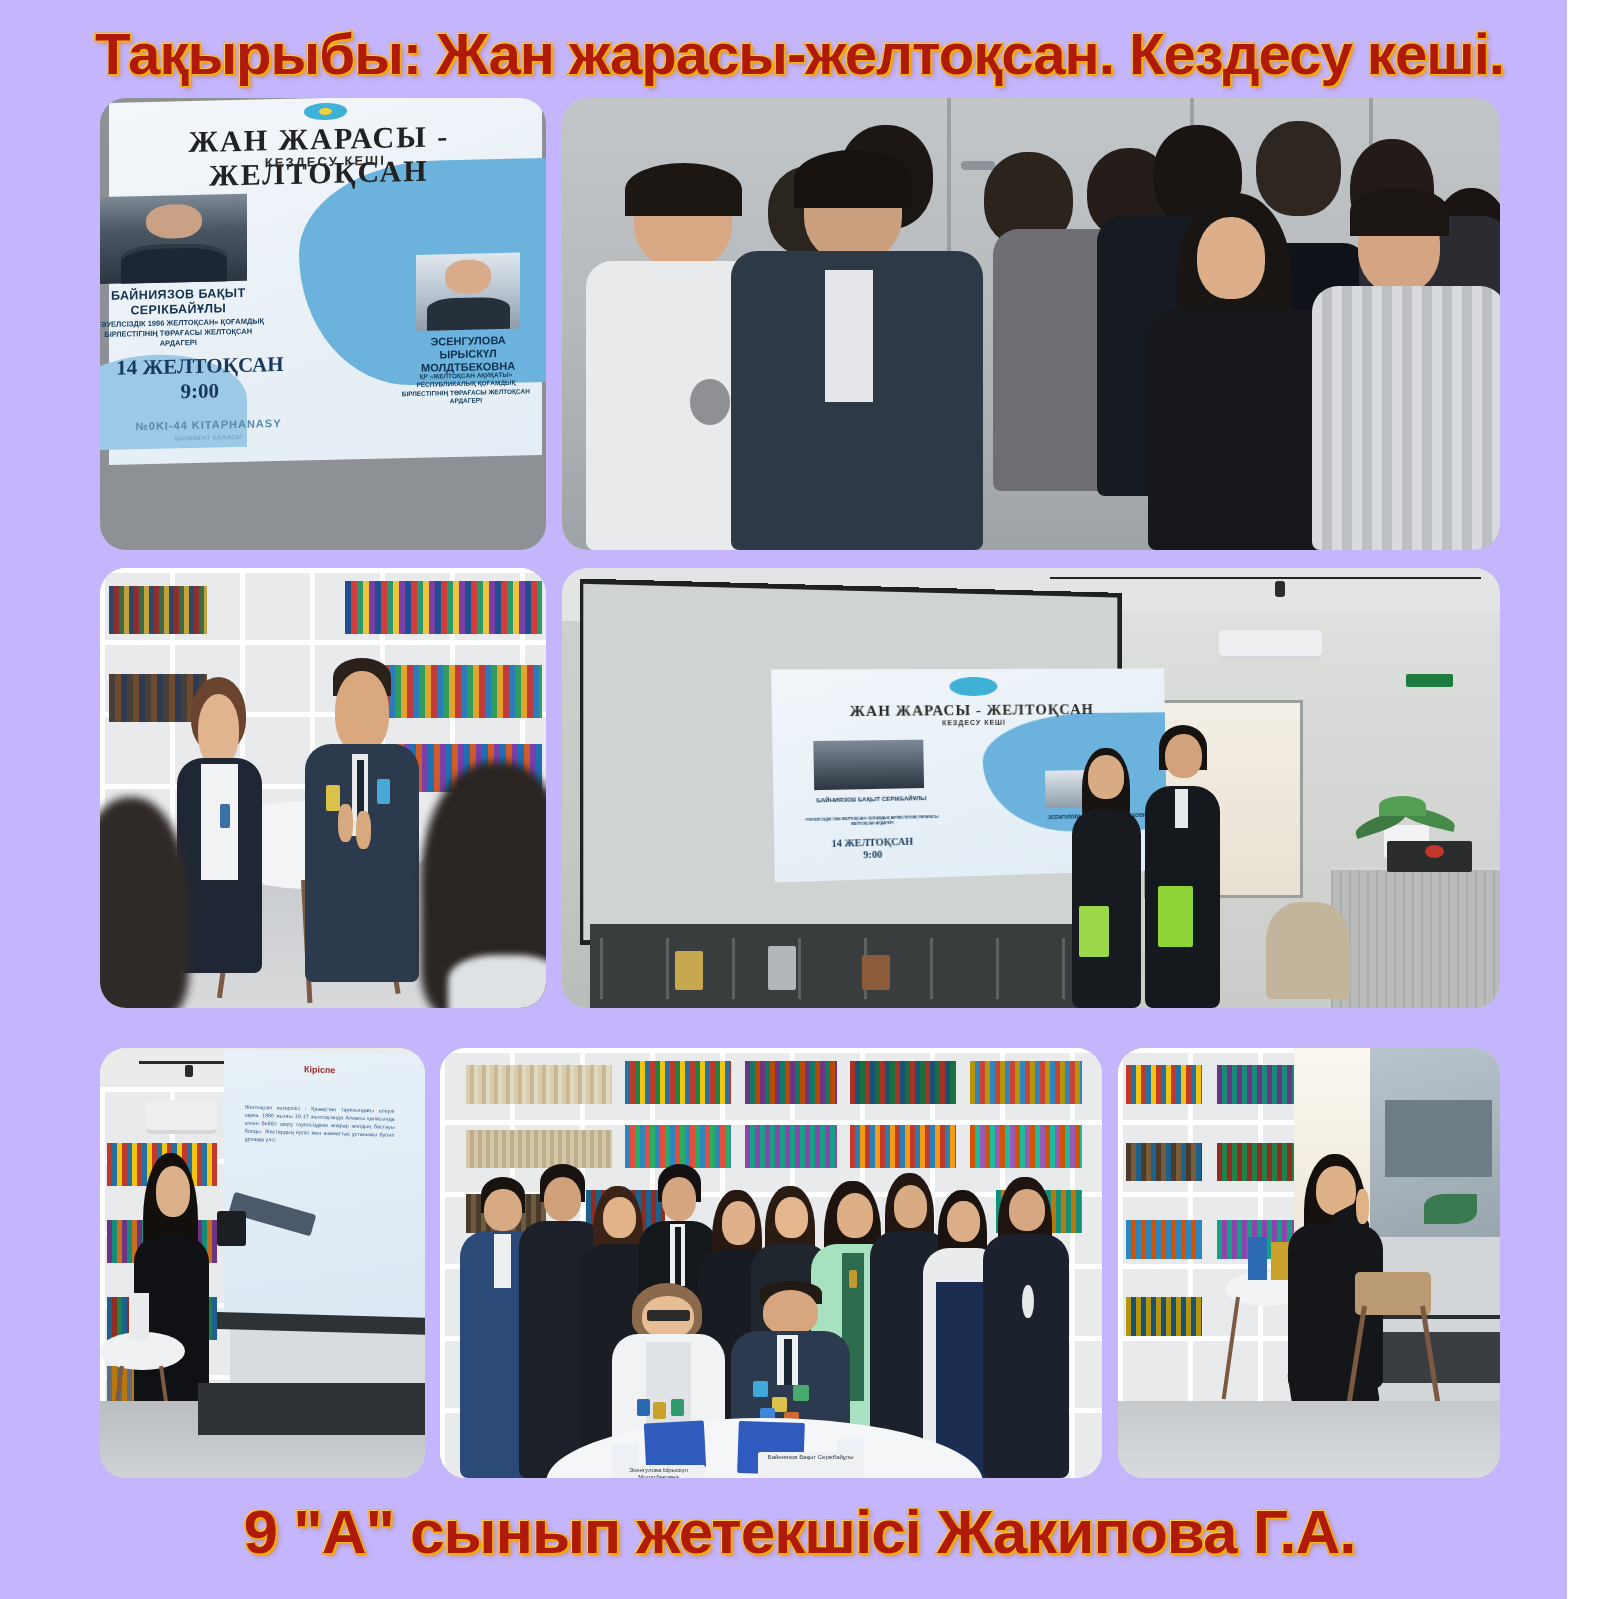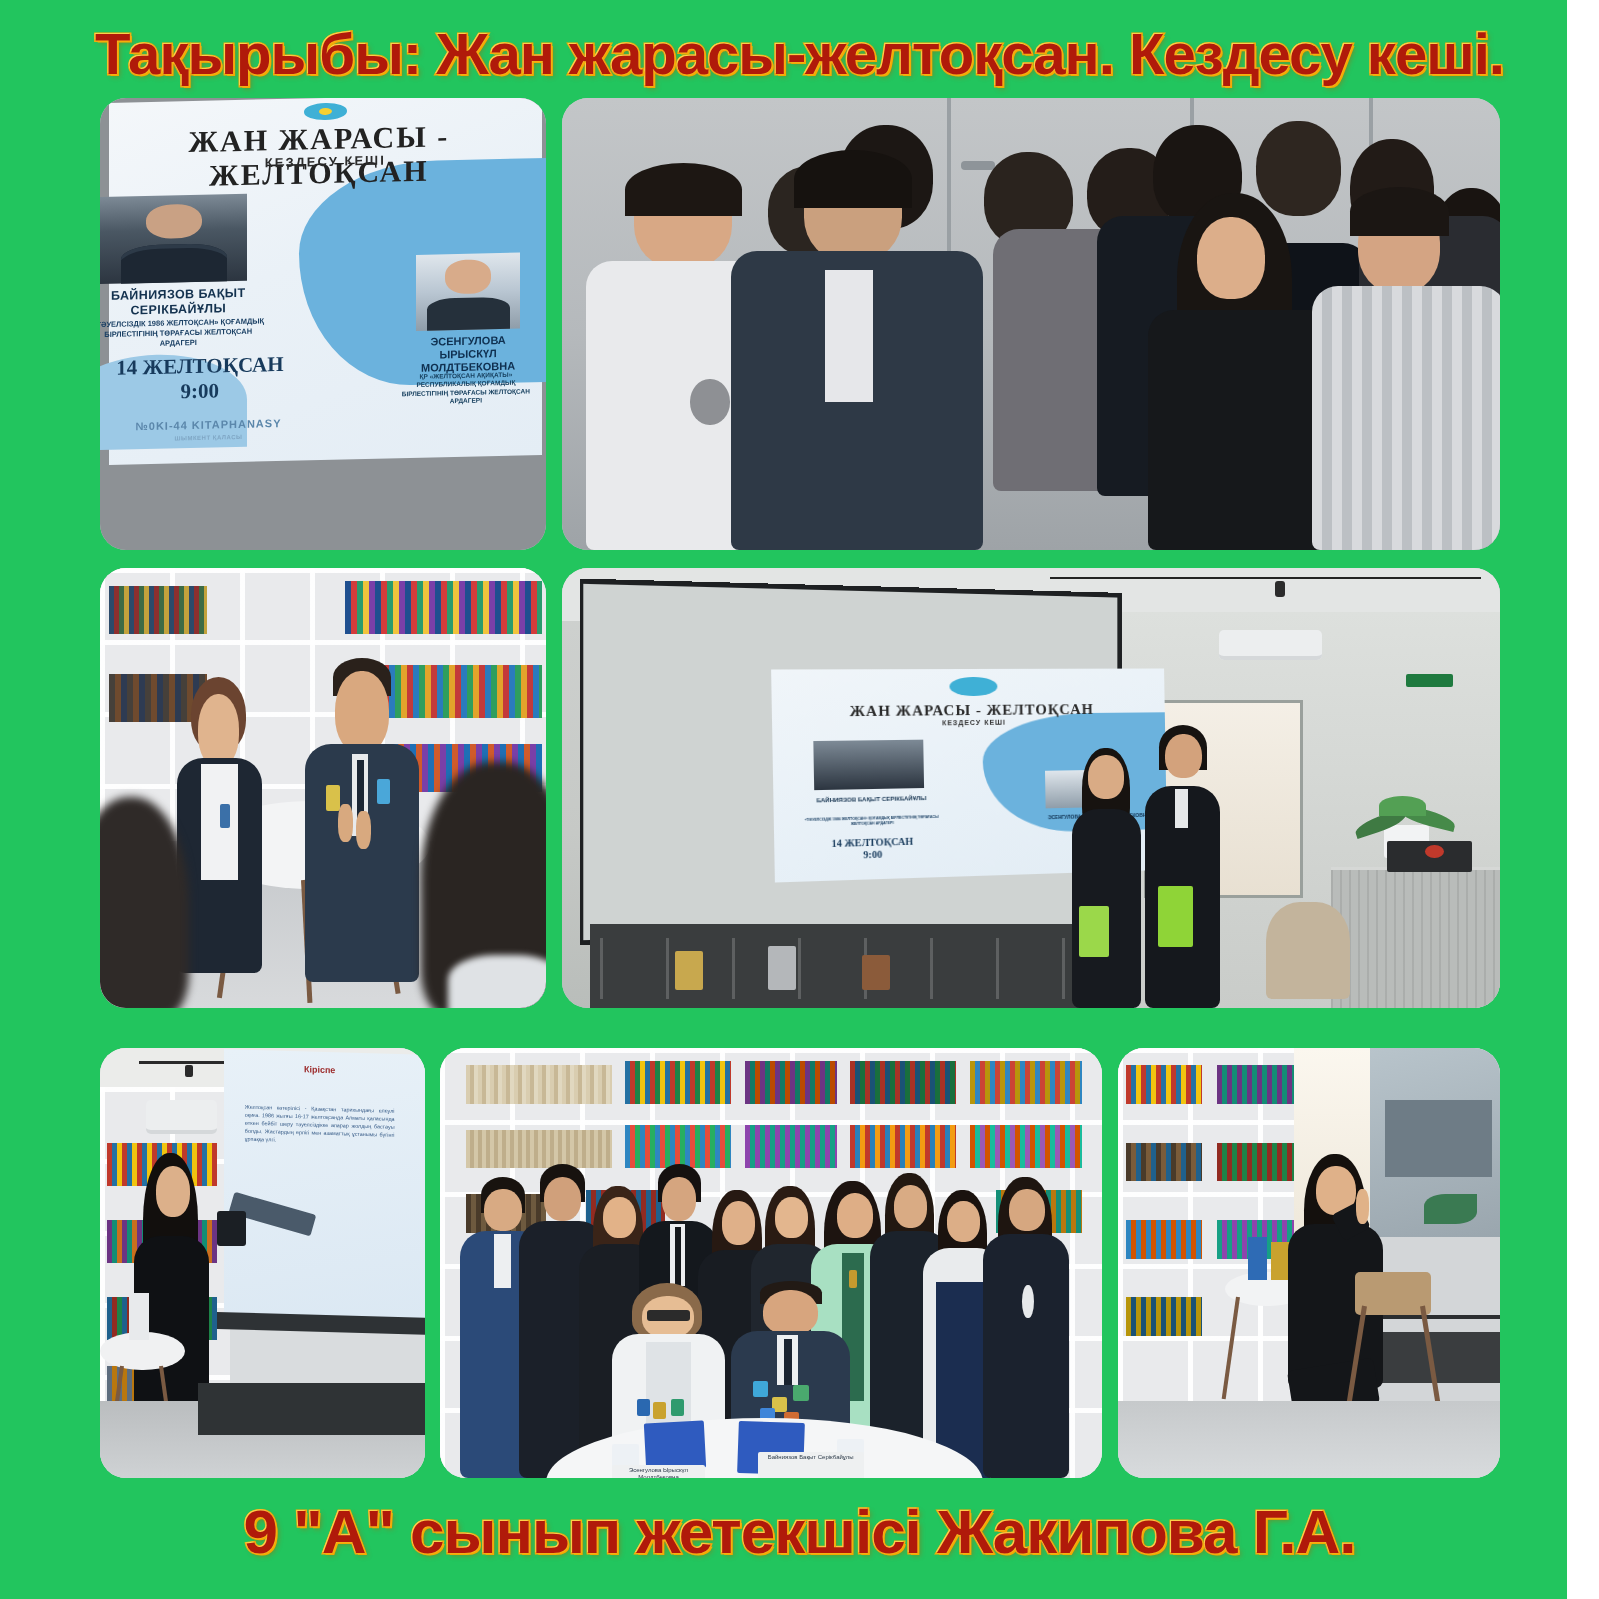--- a/index.html
+++ b/index.html
@@ -5,21 +5,21 @@
   * { box-sizing: border-box; margin: 0; padding: 0; }
   html, body {
     width: 1599px; height: 1599px;
     background: #ffffff;
     font-family: "Liberation Sans", sans-serif;
     overflow: hidden;
   }
   #poster {
     position: relative;
     width: 1567px; height: 1599px;
-    background: #22c55e;
+    background: #c4b5fd;
   }
 
   
   .wordart {
     position: absolute;
     left: 0; width: 1599px;
     text-align: center;
     font-weight: 900;
     font-family: "Liberation Sans", sans-serif;
     letter-spacing: -1px;

